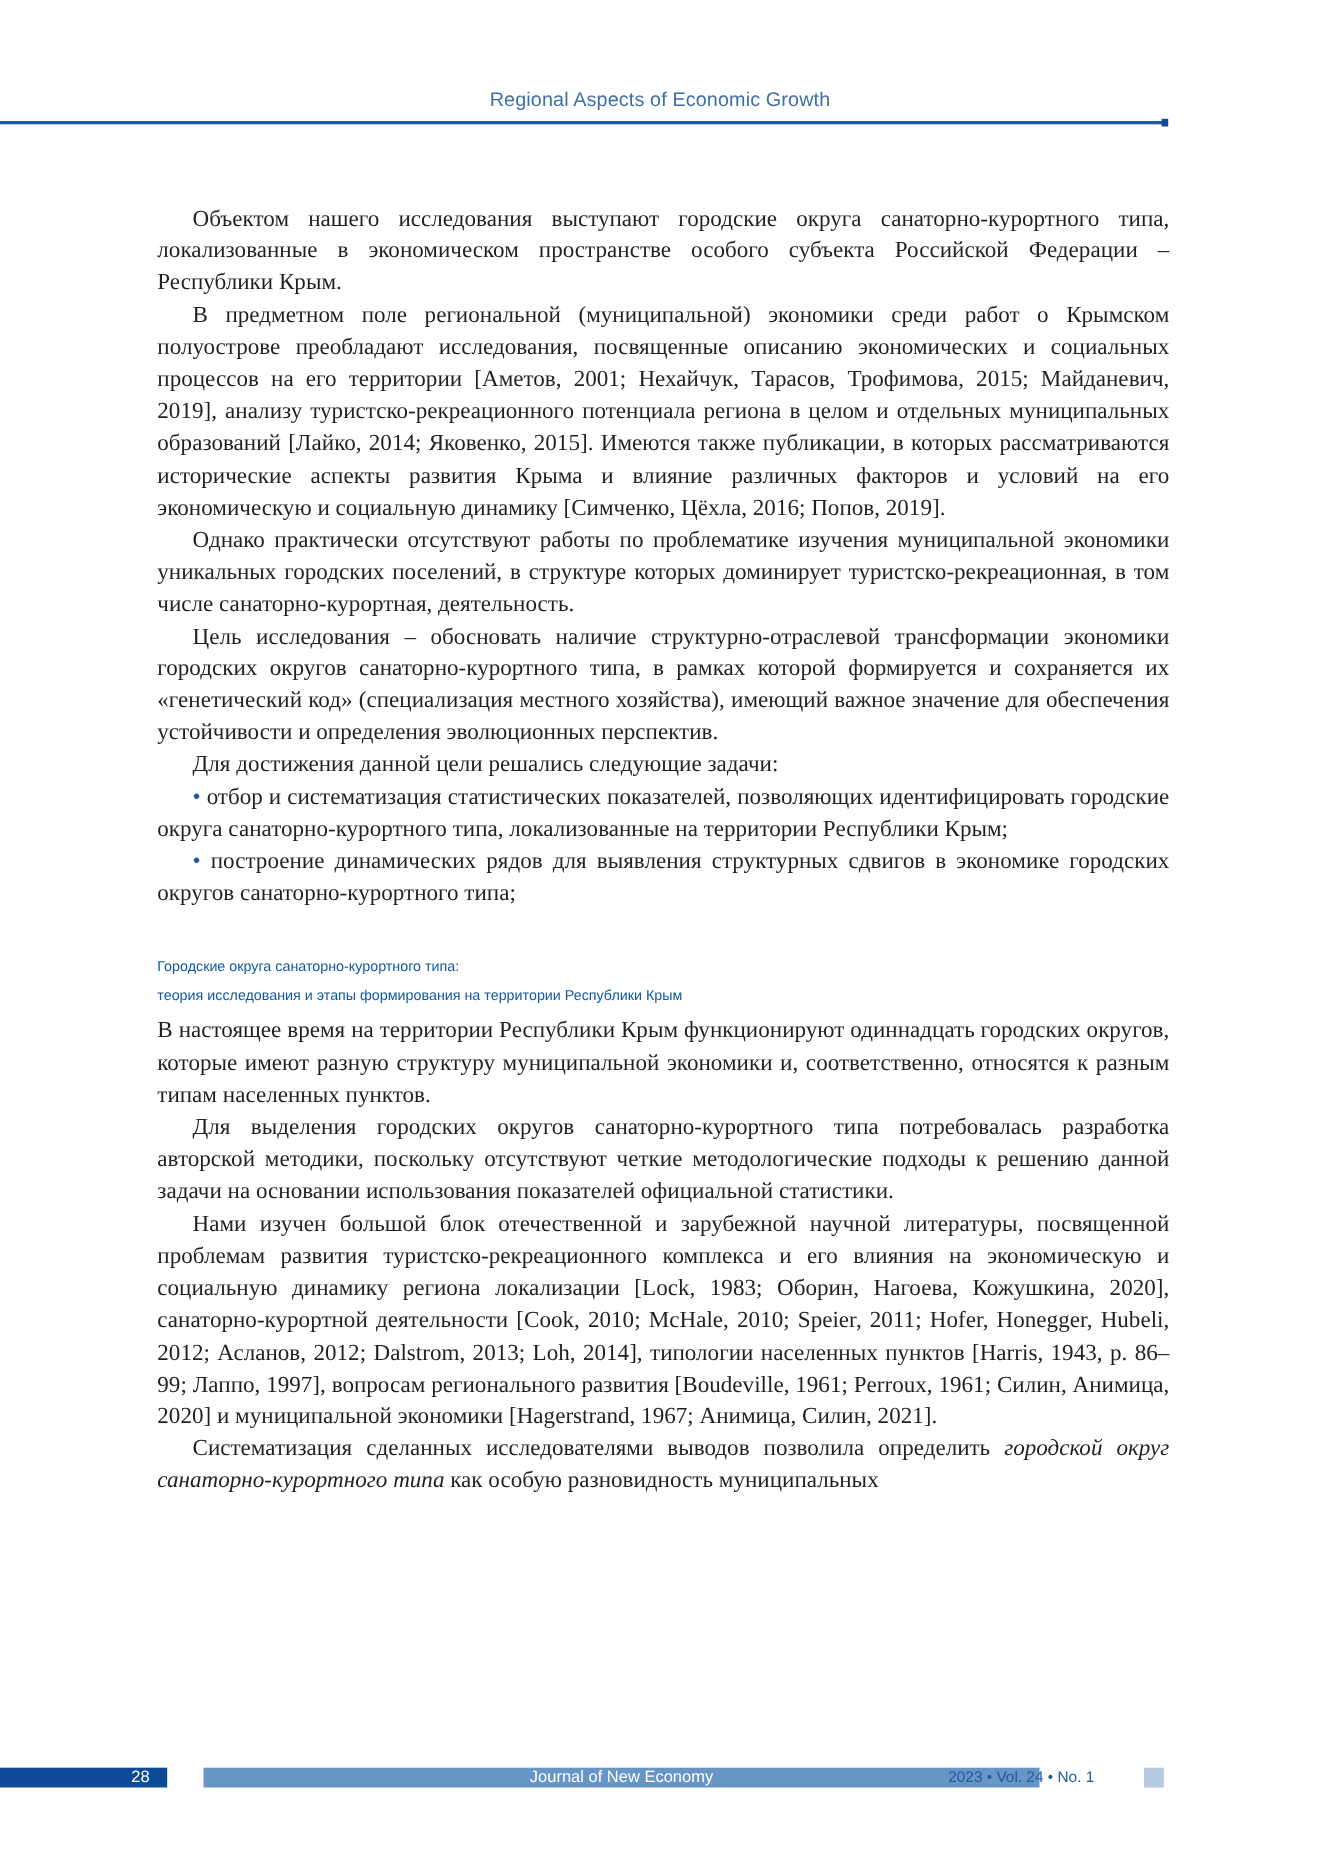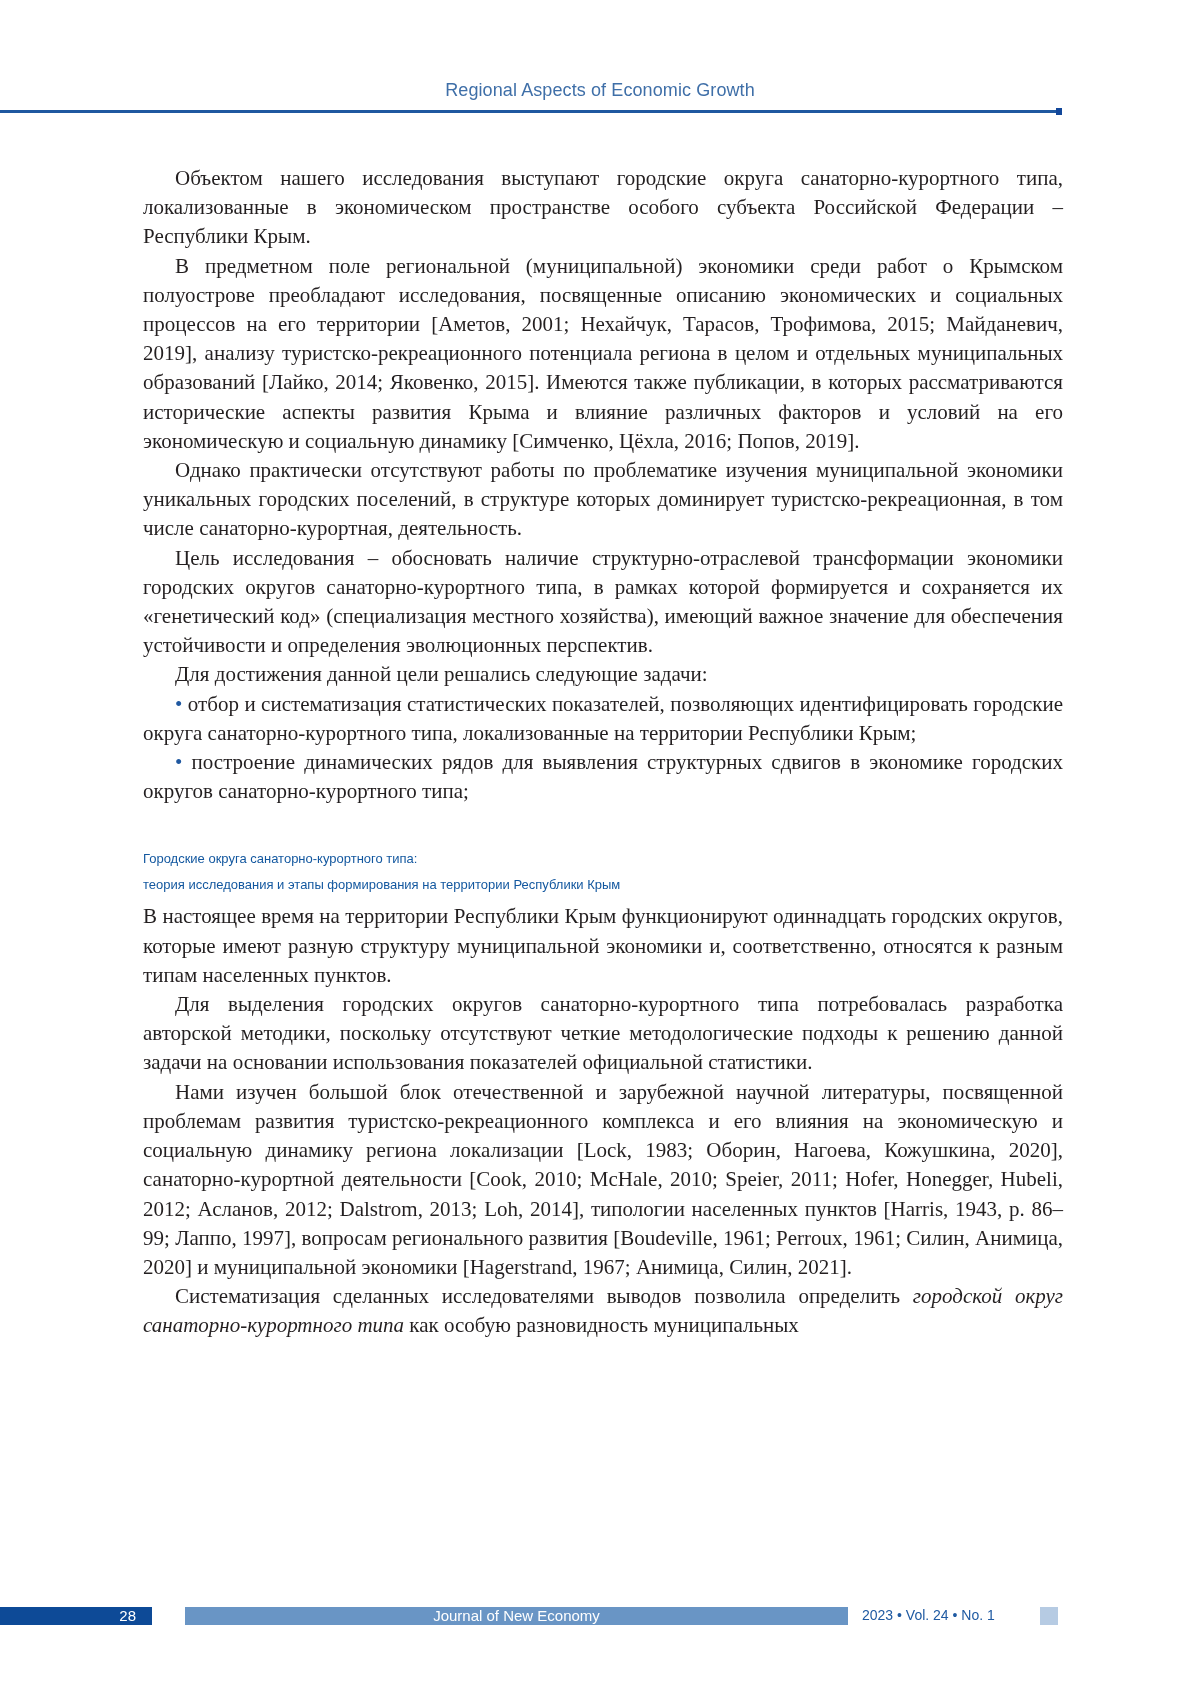--- a/index.html
+++ b/index.html
@@ -14,21 +14,21 @@
   .head-rule {
     position: absolute; left: 0; top: 110px; width: 1058px; height: 3px;
     background: #1f58a0;
   }
   .head-rule-cap {
     position: absolute; left: 1056px; top: 108px; width: 6px; height: 7px;
     background: #12479a;
   }
 
   .content {
-    position: absolute; left: 143px; top: 164px; width: 920px;
+    position: absolute; left: 143px; top: 184px; width: 920px;
     font-family: "Liberation Serif", serif;
     font-size: 21px; line-height: 29.2px; color: #231f20;
   }
   .content p {
     margin: 0; text-align: justify; text-indent: 32px;
     hyphens: manual;
   }
   .content p.noindent { text-indent: 0; }
   .content .bullet { color: #1f58a0; }
   .content em { font-style: italic; }
@@ -41,21 +41,21 @@
   }
 
   .footer-num {
     position: absolute; left: 0; top: 1607px; width: 152px; height: 18px;
     background: #0d4a97; color: #ffffff;
     font-family: "Liberation Sans", sans-serif; font-size: 15px;
     line-height: 18px; text-align: right; padding-right: 0; box-sizing: border-box;
   }
   .footer-num span { display: inline-block; margin-right: 16px; }
   .footer-journal {
-    position: absolute; left: 185px; top: 1607px; width: 663px; height: 18px;
+    position: absolute; left: 185px; top: 1607px; width: 760px; height: 18px;
     background: #6995c5; color: #ffffff;
     font-family: "Liberation Sans", sans-serif; font-size: 15px;
     line-height: 18px; text-align: center;
   }
   .footer-issue {
     position: absolute; left: 862px; top: 1603px; width: 176px;
     color: #1f5aa2;
     font-family: "Liberation Sans", sans-serif; font-size: 14px;
     line-height: 24px; text-align: left; white-space: nowrap;
   }

